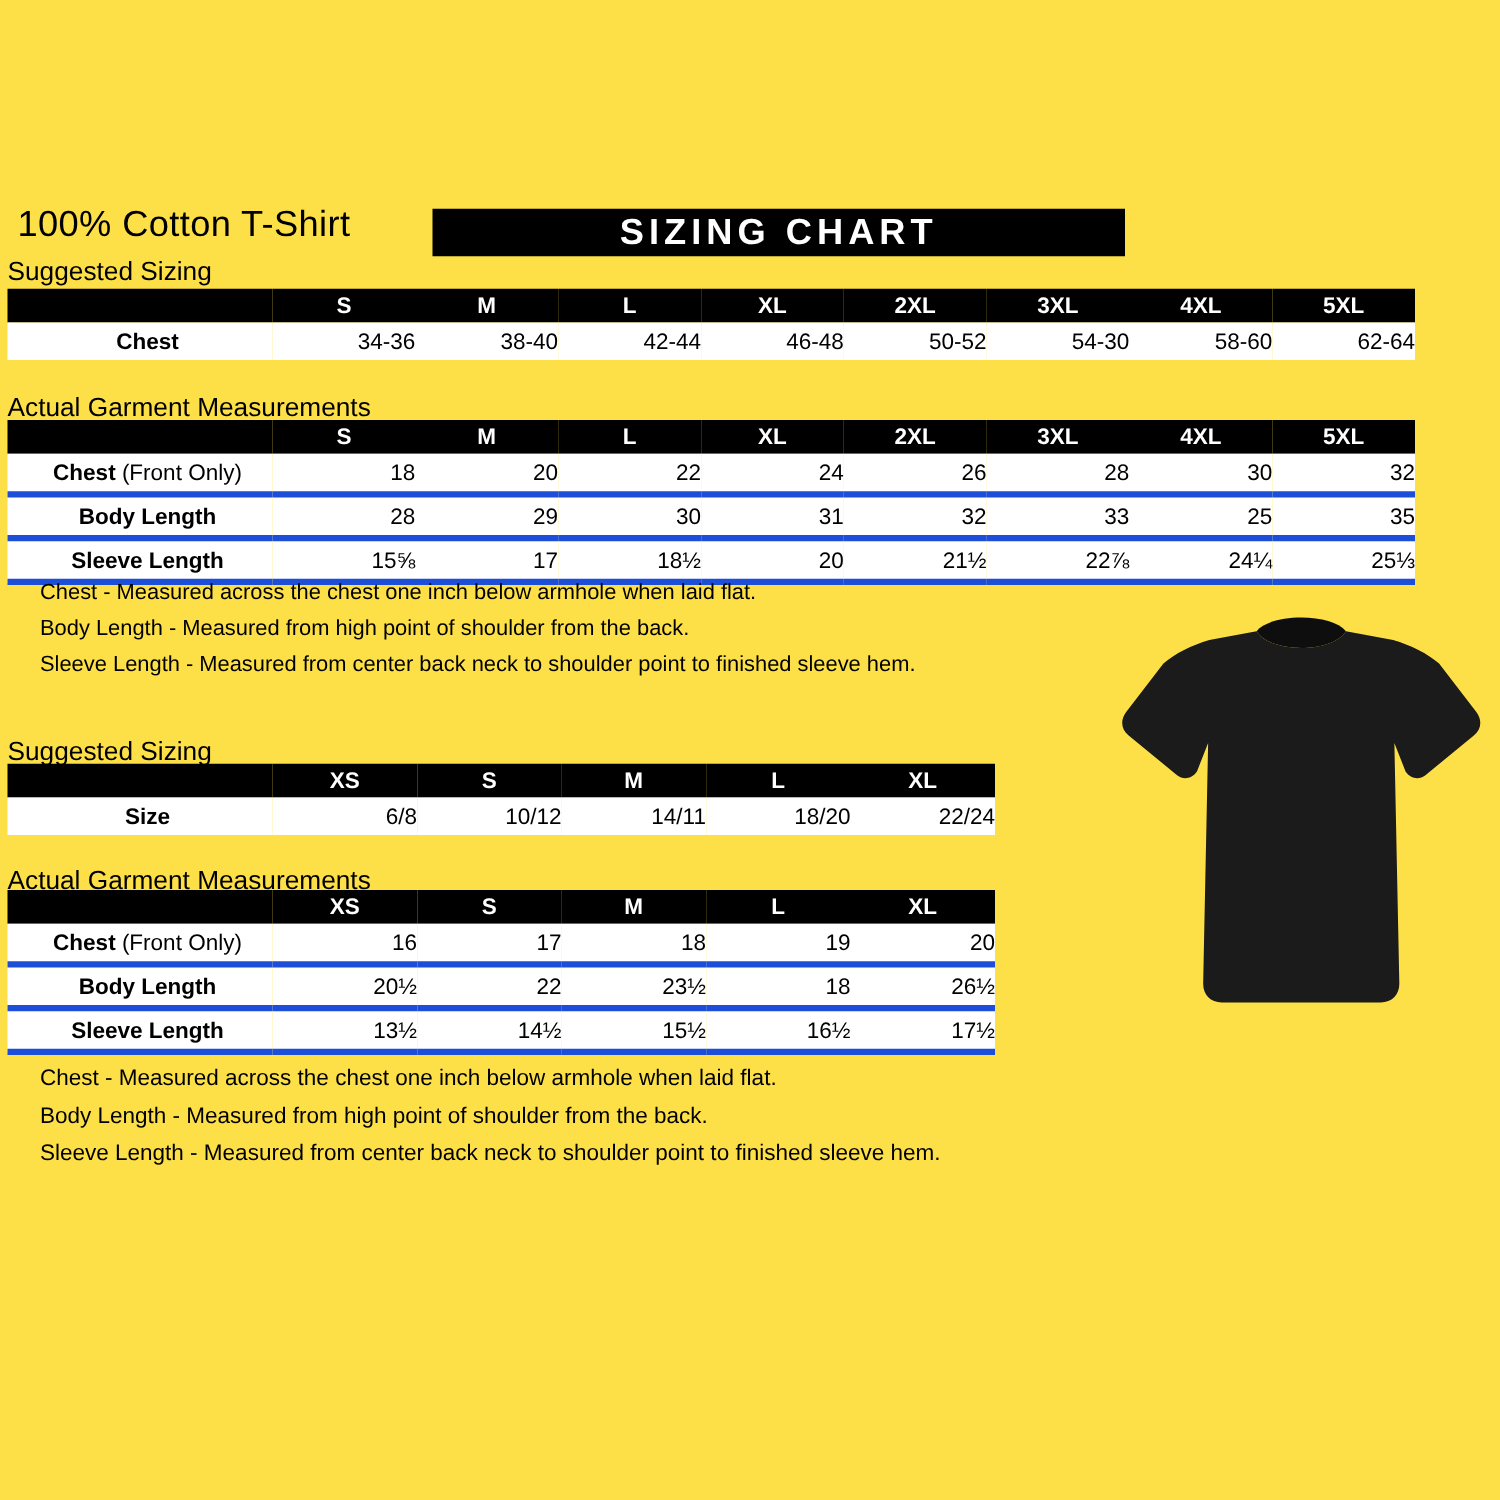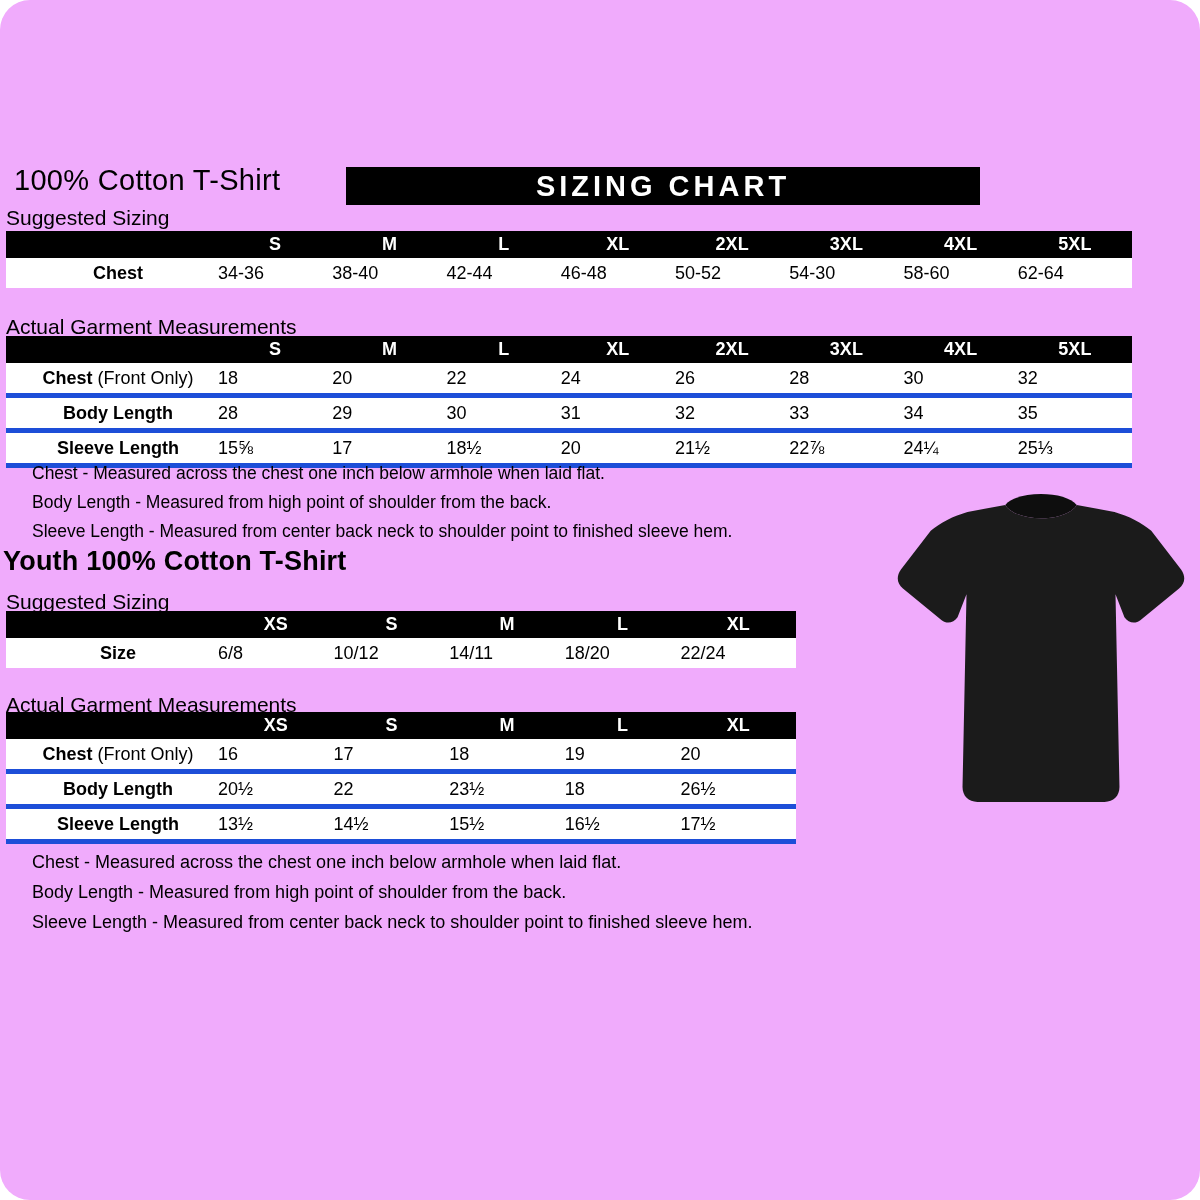--- a/index.html
+++ b/index.html
@@ -1,32 +1,32 @@
 <!DOCTYPE html>
 <html><head>
 <meta charset="utf-8">
 <style>
   html,body{margin:0;padding:0;background:#fff;}
-  .page{position:relative;width:1200px;height:1200px;background:#f0abfc;overflow:hidden;
-        font-family:"Liberation Sans", sans-serif;color:#000;border-radius:30px;}
+  .page{position:relative;width:1200px;height:1200px;background:#fde047;overflow:hidden;
+        font-family:"Liberation Sans", sans-serif;color:#000;}
 
   .adult-title{position:absolute;left:14px;top:164px;font-size:29px;letter-spacing:.3px;}
-  .banner{position:absolute;left:346px;top:167px;width:634px;height:38px;background:#000;color:#fff;
+  .banner{position:absolute;left:346px;top:167px;width:554px;height:38px;background:#000;color:#fff;
           display:flex;align-items:center;justify-content:center;font-weight:bold;font-size:29px;letter-spacing:4px;}
   .sec-label{position:absolute;font-size:21px;}
   .sec1{left:6px;top:206px;}
   .sec2{left:6px;top:315px;}
   .sec3{left:6px;top:590px;}
   .sec4{left:6px;top:693px;}
   .youth-title{position:absolute;left:3px;top:546px;font-size:27px;font-weight:bold;letter-spacing:.2px;}
 
   table.size-table{position:absolute;border-collapse:collapse;table-layout:fixed;}
   table.size-table th{background:#000;color:#fff;font-size:18px;font-weight:bold;height:27px;
                       text-align:center;padding:0;}
-  table.size-table td{font-size:18px;text-align:left;height:30px;padding:0;background:#fff;}
+  table.size-table td{font-size:18px;text-align:right;height:30px;padding:0;background:#fff;}
   table.size-table .label-col{width:200px;text-align:center;padding-left:12px;}
   table.size-table td .lbl{font-weight:bold;}
   table.size-table td .sfx{font-weight:normal;}
   table.size-table.ruled td{border-bottom:5px solid #1d4ed8;}
   .t1{left:6px;top:231px;width:1126px;}
   .t2{left:6px;top:336px;width:1126px;}
   .t3{left:6px;top:611px;width:790px;}
   .t4{left:6px;top:712px;width:790px;}
 
   .notes{position:absolute;left:32px;width:780px;font-size:17.5px;margin-top:12px;}
@@ -103,21 +103,21 @@
           <td>32</td>
         </tr>
         <tr>
           <td class="label-col"><span class="lbl">Body Length</span></td>
           <td>28</td>
           <td>29</td>
           <td>30</td>
           <td>31</td>
           <td>32</td>
           <td>33</td>
-          <td>34</td>
+          <td>25</td>
           <td>35</td>
         </tr>
         <tr>
           <td class="label-col"><span class="lbl">Sleeve Length</span></td>
           <td>15⅝</td>
           <td>17</td>
           <td>18½</td>
           <td>20</td>
           <td>21½</td>
           <td>22⅞</td>
@@ -126,21 +126,20 @@
         </tr>
       </tbody>
     </table>
 
   <div class="notes notes1">
     <div class="note-line">Chest - Measured across the chest one inch below armhole when laid flat.</div>
     <div class="note-line">Body Length - Measured from high point of shoulder from the back.</div>
     <div class="note-line">Sleeve Length - Measured from center back neck to shoulder point to finished sleeve hem.</div>
   </div>
 
-  <div class="youth-title">Youth 100% Cotton T-Shirt</div>
 
   <div class="sec-label sec3">Suggested Sizing</div>
   <table class="size-table t3">
       <thead>
         <tr>
           <th class="label-col"></th>
           <th>XS</th>
           <th>S</th>
           <th>M</th>
           <th>L</th>

